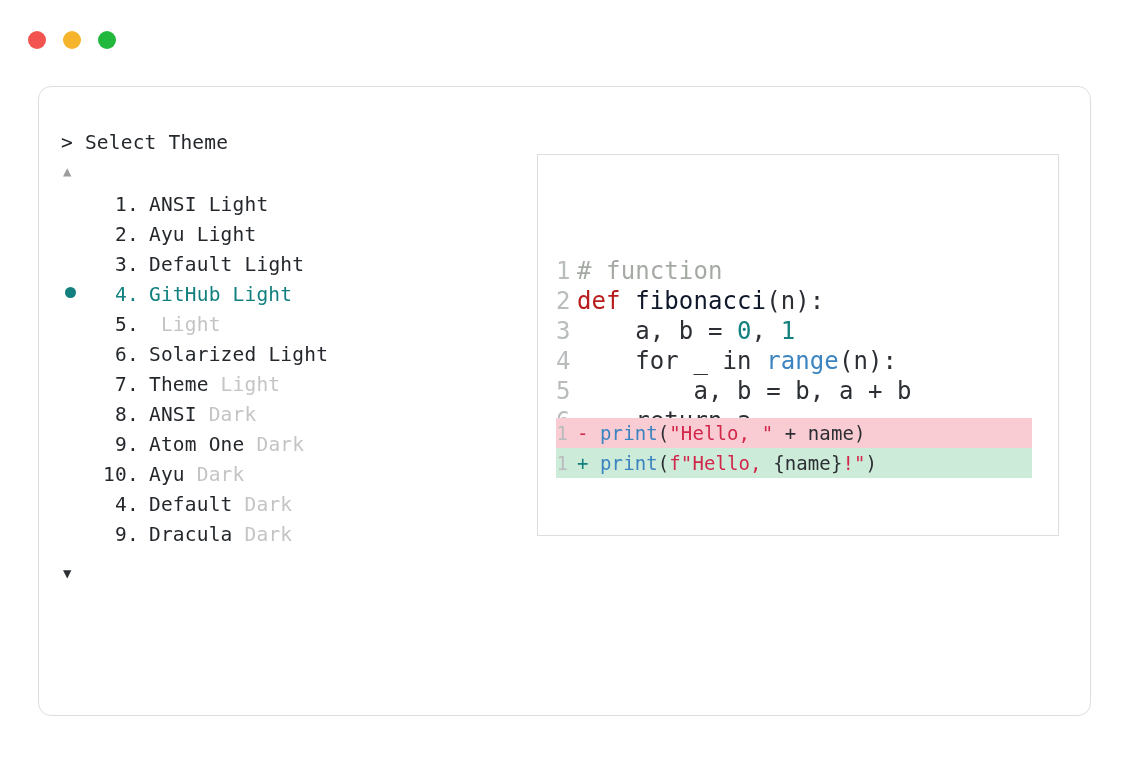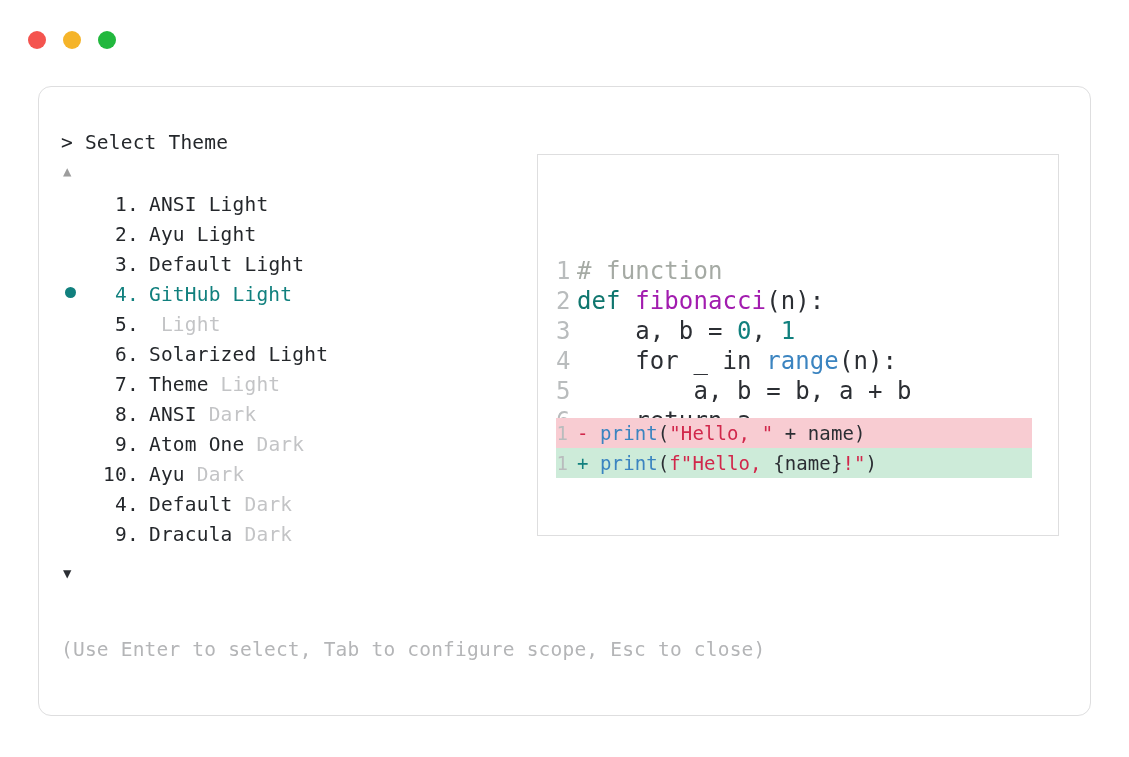--- a/index.html
+++ b/index.html
@@ -178,22 +178,22 @@
   }
   .cline { height: 30px; white-space: pre; }
   .ln {
     color: #b9bcbd;
     display: inline-block;
     width: 12px;
     text-align: right;
     margin-right: 9px;
   }
   .tok-comment { color: #a5aaa4; }
-  .tok-kw      { color: #0f766e; }
-  .tok-fn      { color: #a21caf; }
+  .tok-kw      { color: #b91c1c; }
+  .tok-fn      { color: #0f172a; }
   .tok-plain   { color: #2b2e33; }
   .tok-num     { color: #11807e; }
   .tok-builtin { color: #3b84c0; }
   .tok-str     { color: #d1274b; }
 
   .diff {
     position: absolute;
     left: 18px;
     top: 263px;
     font-size: 19px;
@@ -236,21 +236,20 @@
           <li class="theme-item"><span class="bullet-slot"></span><span class="idx">8</span><span class="idx-dot">.</span><span class="tname">ANSI</span><span> </span><span class="tsuffix dim">Dark</span></li>
           <li class="theme-item"><span class="bullet-slot"></span><span class="idx">9</span><span class="idx-dot">.</span><span class="tname">Atom One</span><span> </span><span class="tsuffix dim">Dark</span></li>
           <li class="theme-item"><span class="bullet-slot"></span><span class="idx">10</span><span class="idx-dot">.</span><span class="tname">Ayu</span><span> </span><span class="tsuffix dim">Dark</span></li>
           <li class="theme-item"><span class="bullet-slot"></span><span class="idx">4</span><span class="idx-dot">.</span><span class="tname">Default</span><span> </span><span class="tsuffix dim">Dark</span></li>
           <li class="theme-item"><span class="bullet-slot"></span><span class="idx">9</span><span class="idx-dot">.</span><span class="tname">Dracula</span><span> </span><span class="tsuffix dim">Dark</span></li>
         </ul>
 
       <div class="scroll-down">▼</div>
     </div>
 
-    <div class="hint">(Use Enter to select, Tab to configure scope, Esc to close)</div>
 
     <div class="rightcol">
       <div class="preview-box">
         <div class="code" id="code-block"><div class="cline"><span class="ln">1</span><span class="tok-comment"># function</span></div><div class="cline"><span class="ln">2</span><span class="tok-kw">def </span><span class="tok-fn">fibonacci</span><span class="tok-plain">(n):</span></div><div class="cline"><span class="ln">3</span><span class="tok-plain">    a, b = </span><span class="tok-num">0</span><span class="tok-plain">, </span><span class="tok-num">1</span></div><div class="cline"><span class="ln">4</span><span class="tok-plain">    for _ in </span><span class="tok-builtin">range</span><span class="tok-plain">(n):</span></div><div class="cline"><span class="ln">5</span><span class="tok-plain">        a, b = b, a + b</span></div><div class="cline"><span class="ln">6</span><span class="tok-plain">    return a</span></div></div>
         <div class="diff" id="diff-block"><span class="dline removed" style="background: rgb(248, 204, 210);"><span class="dln">1</span><span class="dsign-minus">- </span><span class="tok-builtin">print</span><span class="tok-plain">(</span><span class="tok-str">"Hello, "</span><span class="tok-plain"> + name)</span></span><span class="dline added" style="background: rgb(205, 235, 217);"><span class="dln">1</span><span class="dsign-plus">+ </span><span class="tok-builtin">print</span><span class="tok-plain">(</span><span class="tok-str">f"Hello, </span><span class="tok-plain">{name}</span><span class="tok-str">!"</span><span class="tok-plain">)</span></span></div>
       </div>
     </div>
 
   </div>
 </div>

